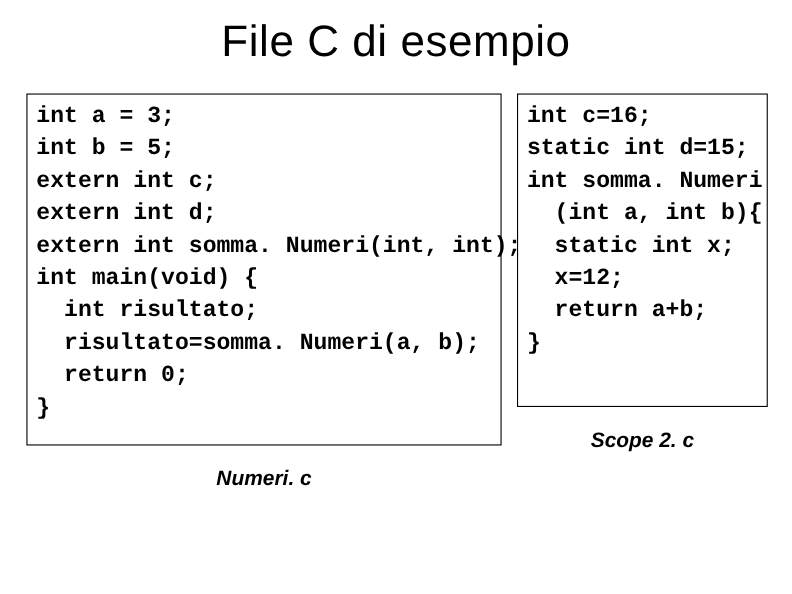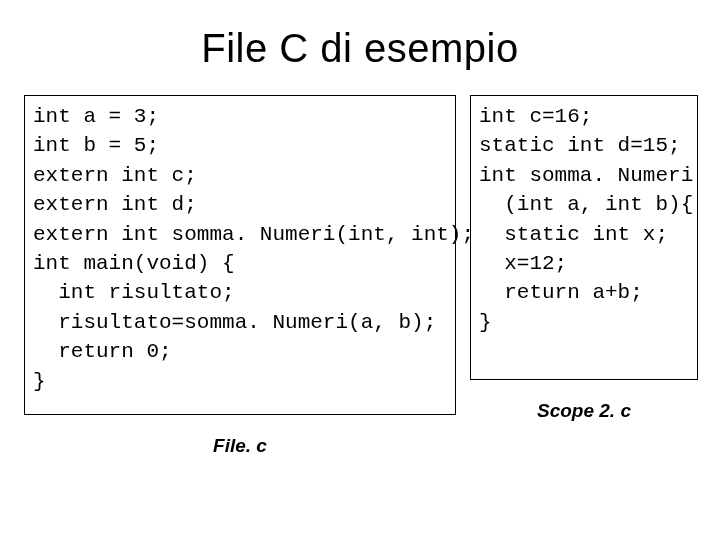--- a/index.html
+++ b/index.html
@@ -8,21 +8,21 @@
     width: 720px;
     height: 540px;
     background: #fff;
     font-family: Arial, Helvetica, sans-serif;
     color: #000;
   }
   .slide {
     width: 720px;
     height: 540px;
     box-sizing: border-box;
-    padding: 20px 24px 0 24px;
+    padding: 10px 24px 0 24px;
   }
   .title {
     text-align: center;
     font-size: 40px;
     font-weight: normal;
     margin: 6px 0 24px 0;
     letter-spacing: 0.5px;
   }
   .columns {
     display: flex;
@@ -37,21 +37,21 @@
     width: 432px;
     min-height: 320px;
   }
   .codebox.right {
     width: 228px;
     min-height: 285px;
   }
   .code {
     font-family: "Courier New", Courier, monospace;
     font-size: 21px;
-    font-weight: normal;
+    font-weight: bold;
     line-height: 1.4;
     white-space: pre;
   }
   .filelabel {
     text-align: center;
     font-family: Arial, Helvetica, sans-serif;
     font-weight: bold;
     font-size: 19px;
     margin-top: 20px;
     font-style: italic;
@@ -75,21 +75,21 @@
 int b = 5;
 extern int c;
 extern int d;
 extern int somma. Numeri(int, int);
 int main(void) {
   int risultato;
   risultato=somma. Numeri(a, b);
   return 0;
 }</div>
       </div>
-      <div class="filelabel">File. c</div>
+      <div class="filelabel">Numeri. c</div>
     </div>
 
     <div class="col">
       <div class="codebox right">
         <div class="code" id="code-right">int c=16;
 static int d=15;
 int somma. Numeri
   (int a, int b){
   static int x;
   x=12;

